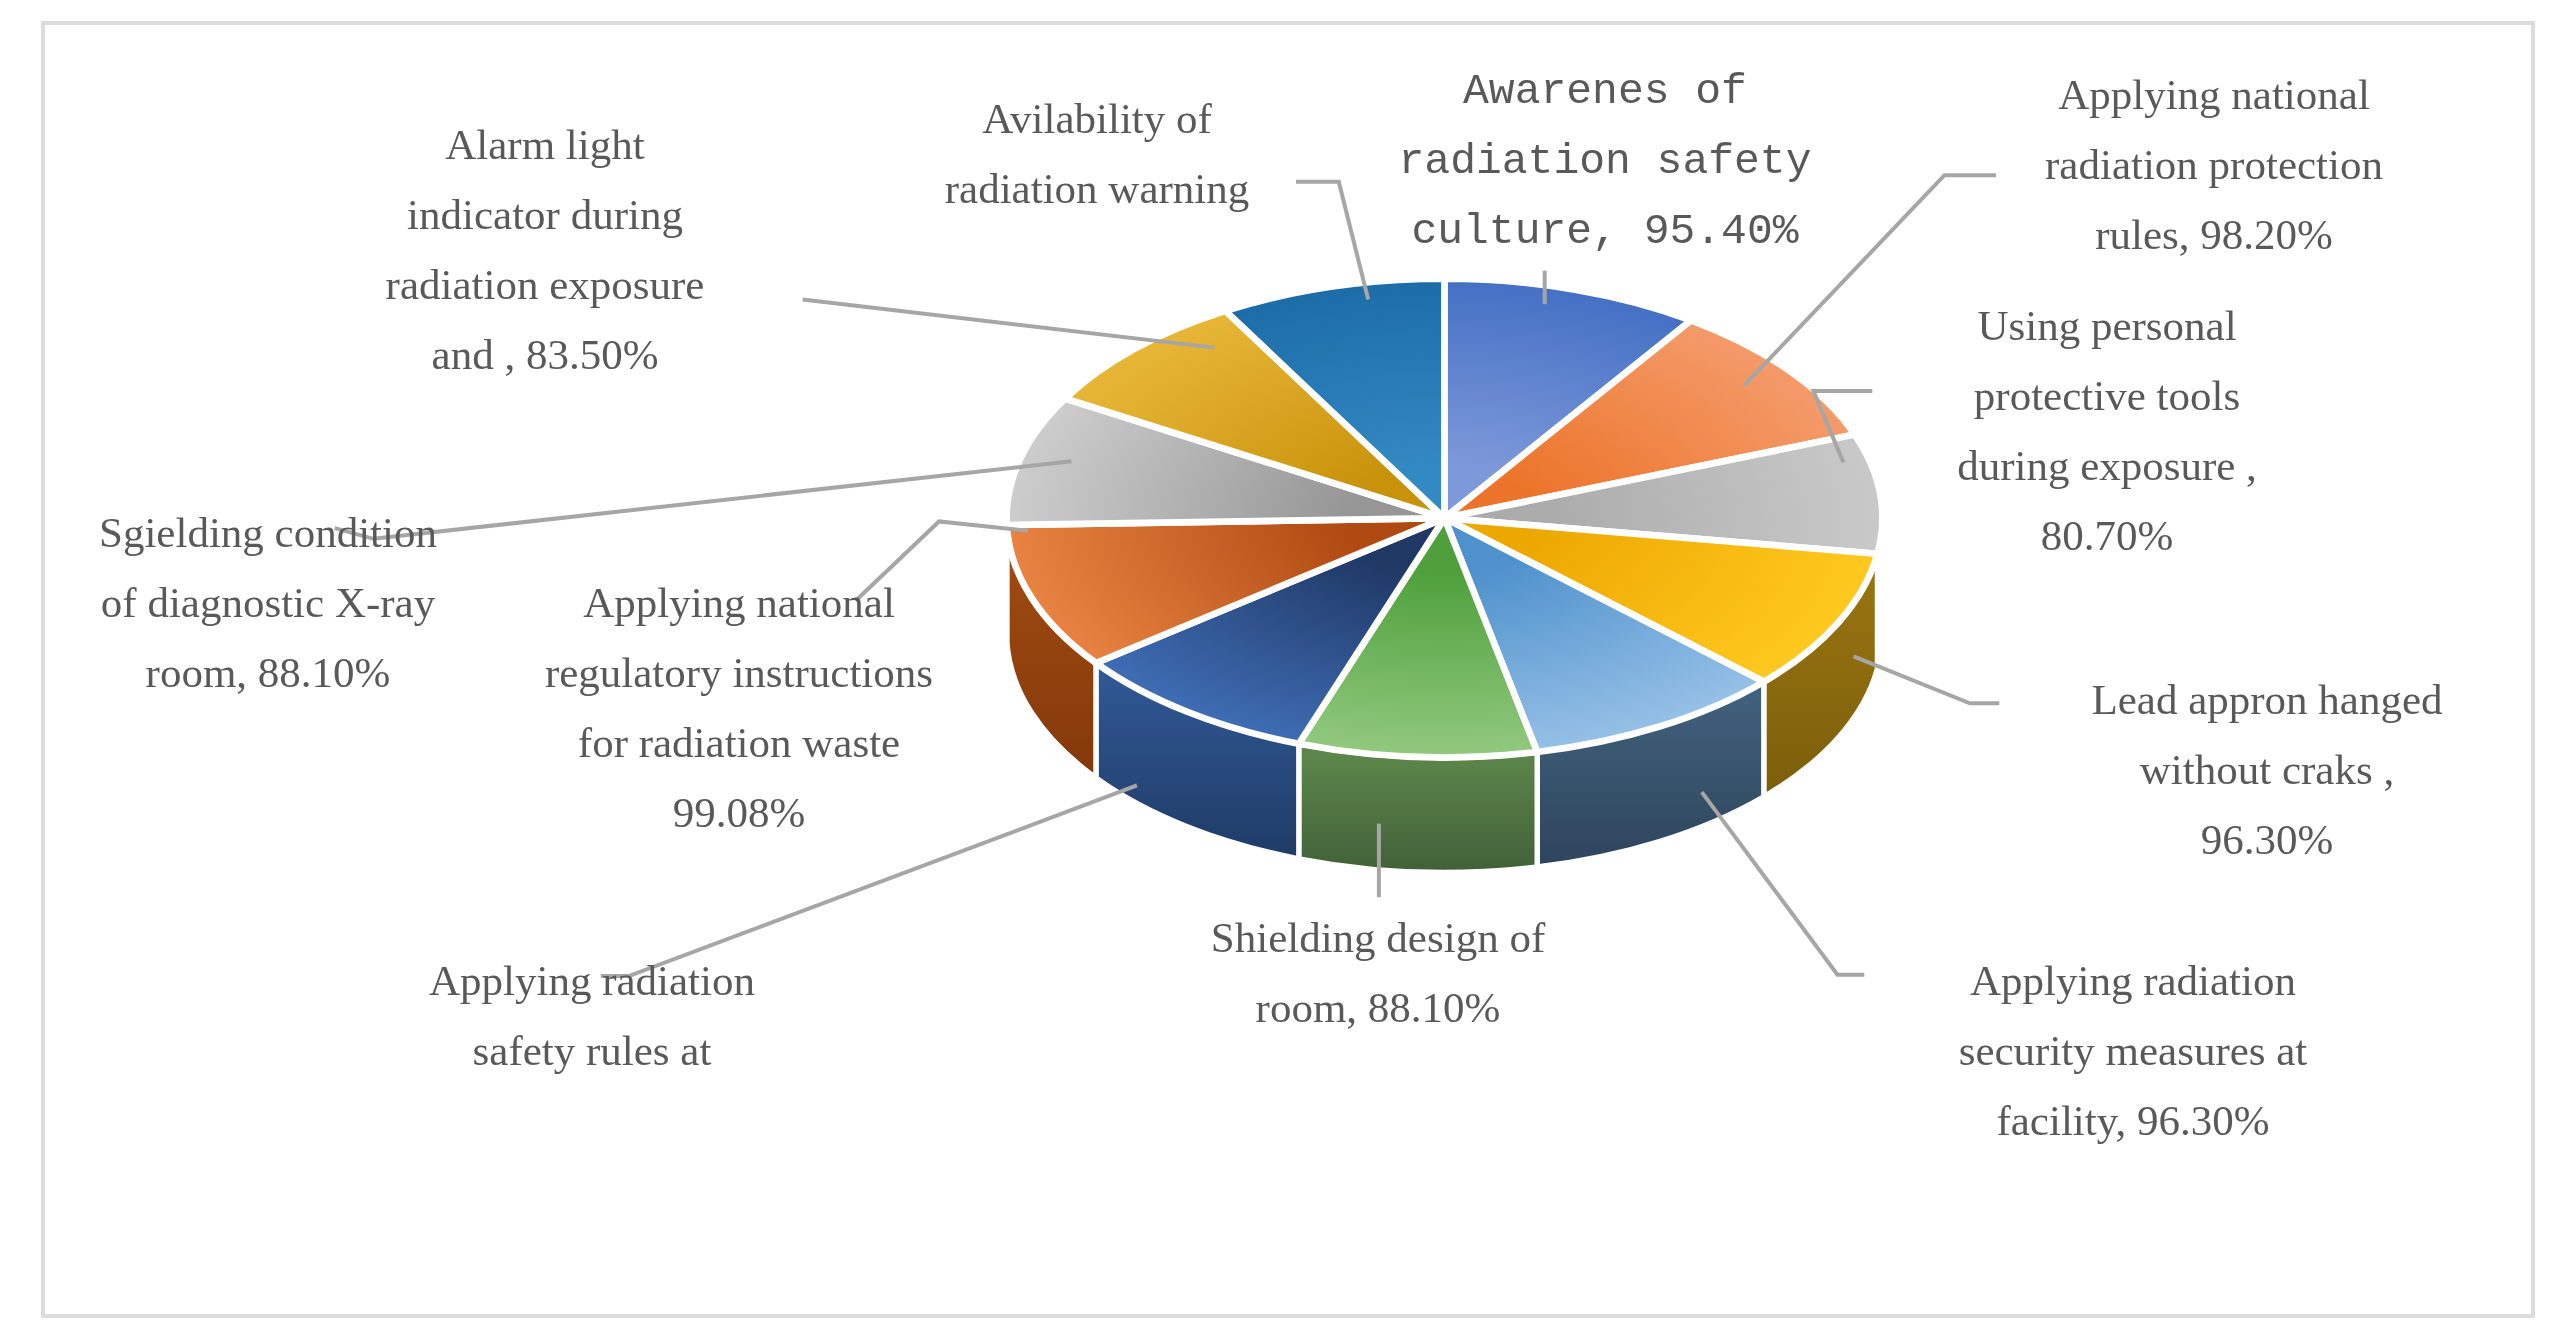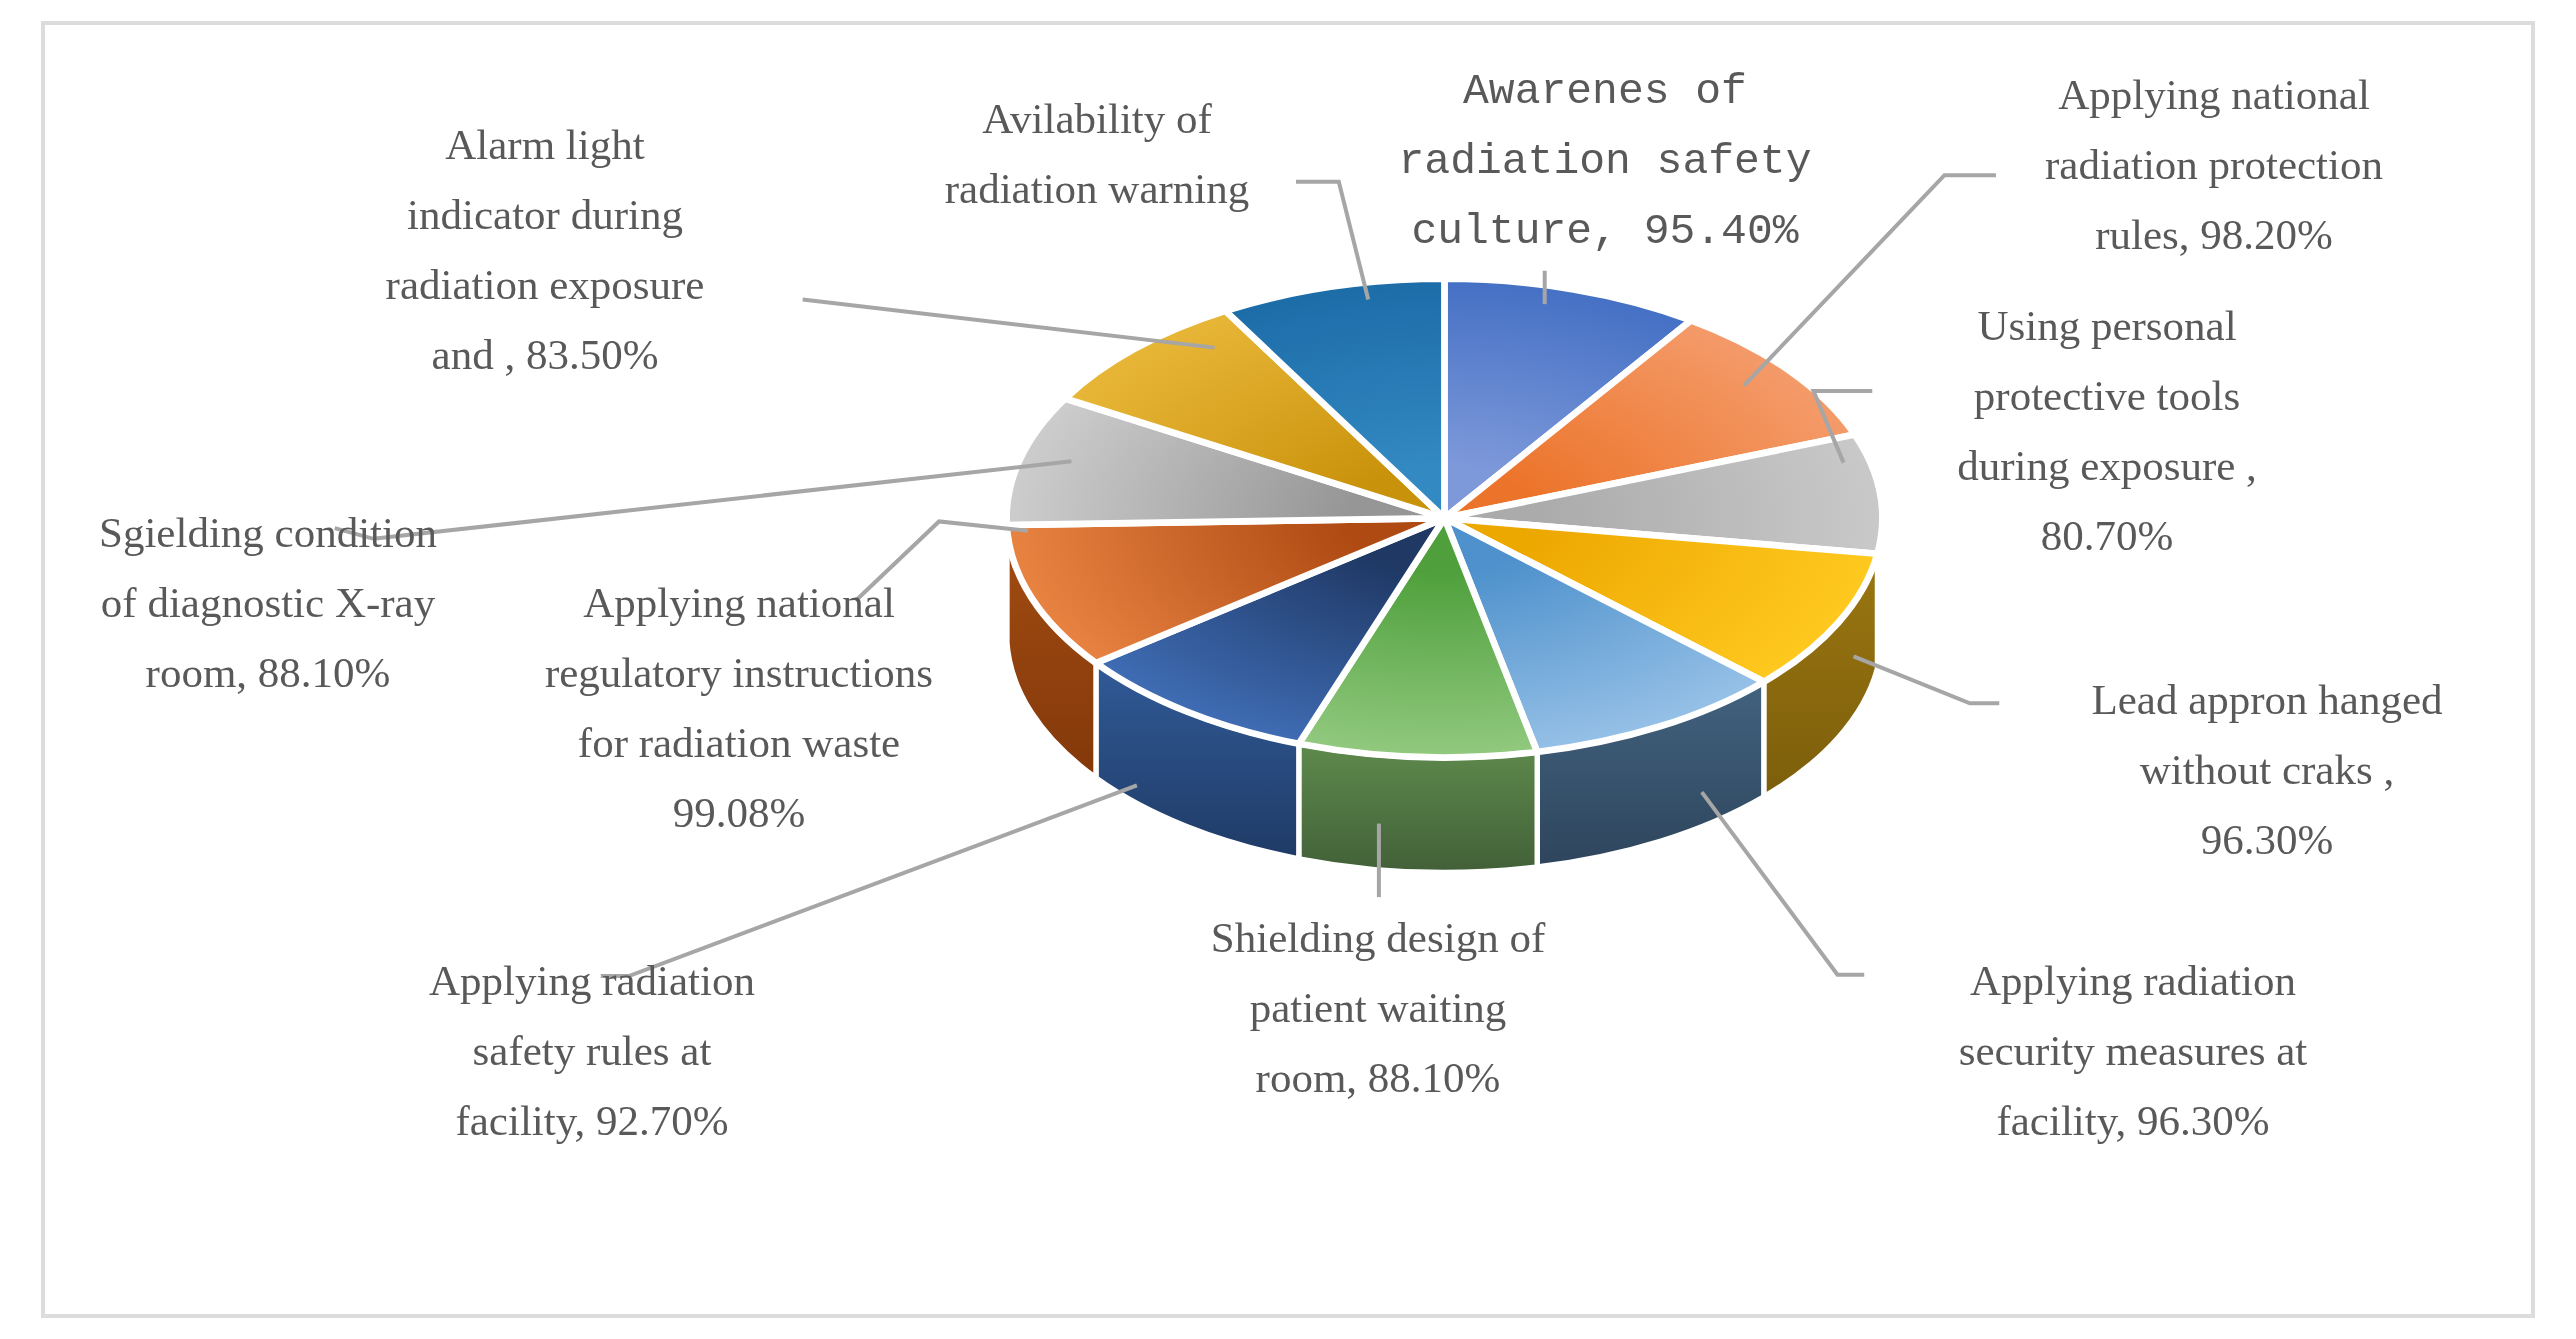--- a/index.html
+++ b/index.html
@@ -192,27 +192,25 @@
         <span>without craks ,</span>
         <span>96.30%</span>
       </div>
       <div class="slice-label" style="left: 1765px; top: 946px;">
         <span>Applying radiation</span>
         <span>security measures at</span>
         <span>facility, 96.30%</span>
       </div>
       <div class="slice-label" style="left: 1010px; top: 903px;">
         <span>Shielding design of</span>
-        <span>patient waiting</span>
         <span>room, 88.10%</span>
       </div>
       <div class="slice-label" style="left: 224px; top: 946px;">
         <span>Applying radiation</span>
         <span>safety rules at</span>
-        <span>facility, 92.70%</span>
       </div>
       <div class="slice-label" style="left: 371px; top: 568px;">
         <span>Applying national</span>
         <span>regulatory instructions</span>
         <span>for radiation waste</span>
         <span>99.08%</span>
       </div>
       <div class="slice-label" style="left: -100px; top: 498px;">
         <span>Sgielding condition</span>
         <span>of diagnostic X-ray</span>

